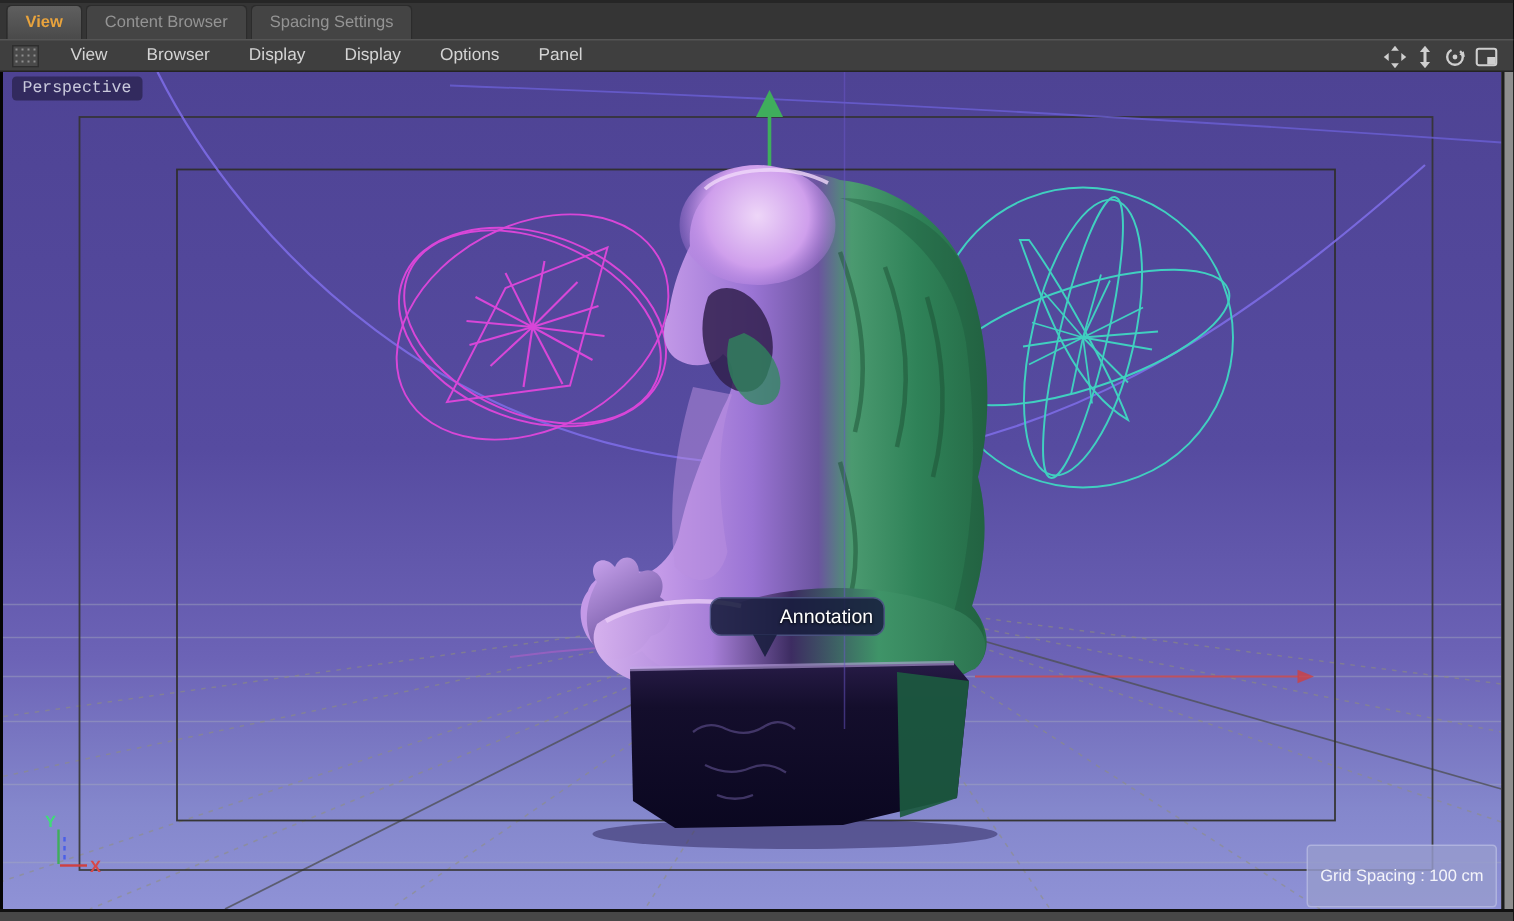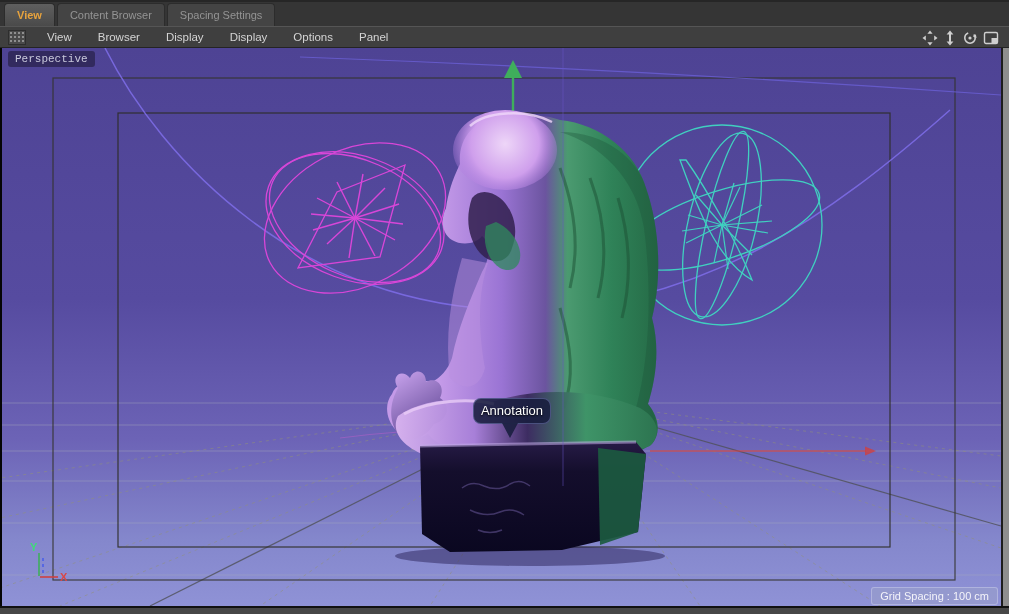--- a/index.html
+++ b/index.html
@@ -25,25 +25,25 @@
   
   .main{position:absolute;left:0;top:48px;width:1009px;height:566px;}
   .scene{position:absolute;left:0;top:0;}
   .edge-left{position:absolute;left:0;top:0;width:2px;height:558px;background:#050505;}
   .edge-right{position:absolute;right:0;top:0;width:8px;height:558px;background:#8e8e8e;border-left:2px solid #1c1c1c;box-sizing:border-box;}
   .edge-bottom{position:absolute;left:0;top:558px;width:1009px;height:8px;background:#474747;border-top:2px solid #111;box-sizing:border-box;}
   .cam-label{position:absolute;left:8px;top:3px;background:rgba(28,22,50,.55);color:#c9c9dc;
              font-size:11px;padding:2px 7px;border-radius:3px;font-family:Liberation Mono, monospace;}
   .grid-badge{position:absolute;right:11px;bottom:9px;background:rgba(150,155,205,.82);
               border:1px solid rgba(225,228,252,.35);color:#f4f4fa;font-size:11px;
-              padding:2px 8px;border-radius:3px;}
+              padding:14px 8px;border-radius:3px;}
   .annotation{position:absolute;left:473px;top:350px;width:76px;height:24px;
               background:rgba(24,30,62,.88);border:1px solid rgba(130,140,205,.45);
               border-radius:8px;color:#fff;font-size:13px;text-align:center;line-height:24px;
-              text-shadow:0 1px 2px #000;}
+              text-shadow:0 1px 2px #000;padding-left:39px;}
   .annotation::after{content:"";position:absolute;left:28px;top:100%;width:0;height:0;
               border:8px solid transparent;border-top:15px solid rgba(24,30,62,.88);}
 </style>
 </head>
 <body>
 
 <div class="tabbar">
   <div class="tab active">View</div>
   <div class="tab">Content Browser</div>
   <div class="tab">Spacing Settings</div>

